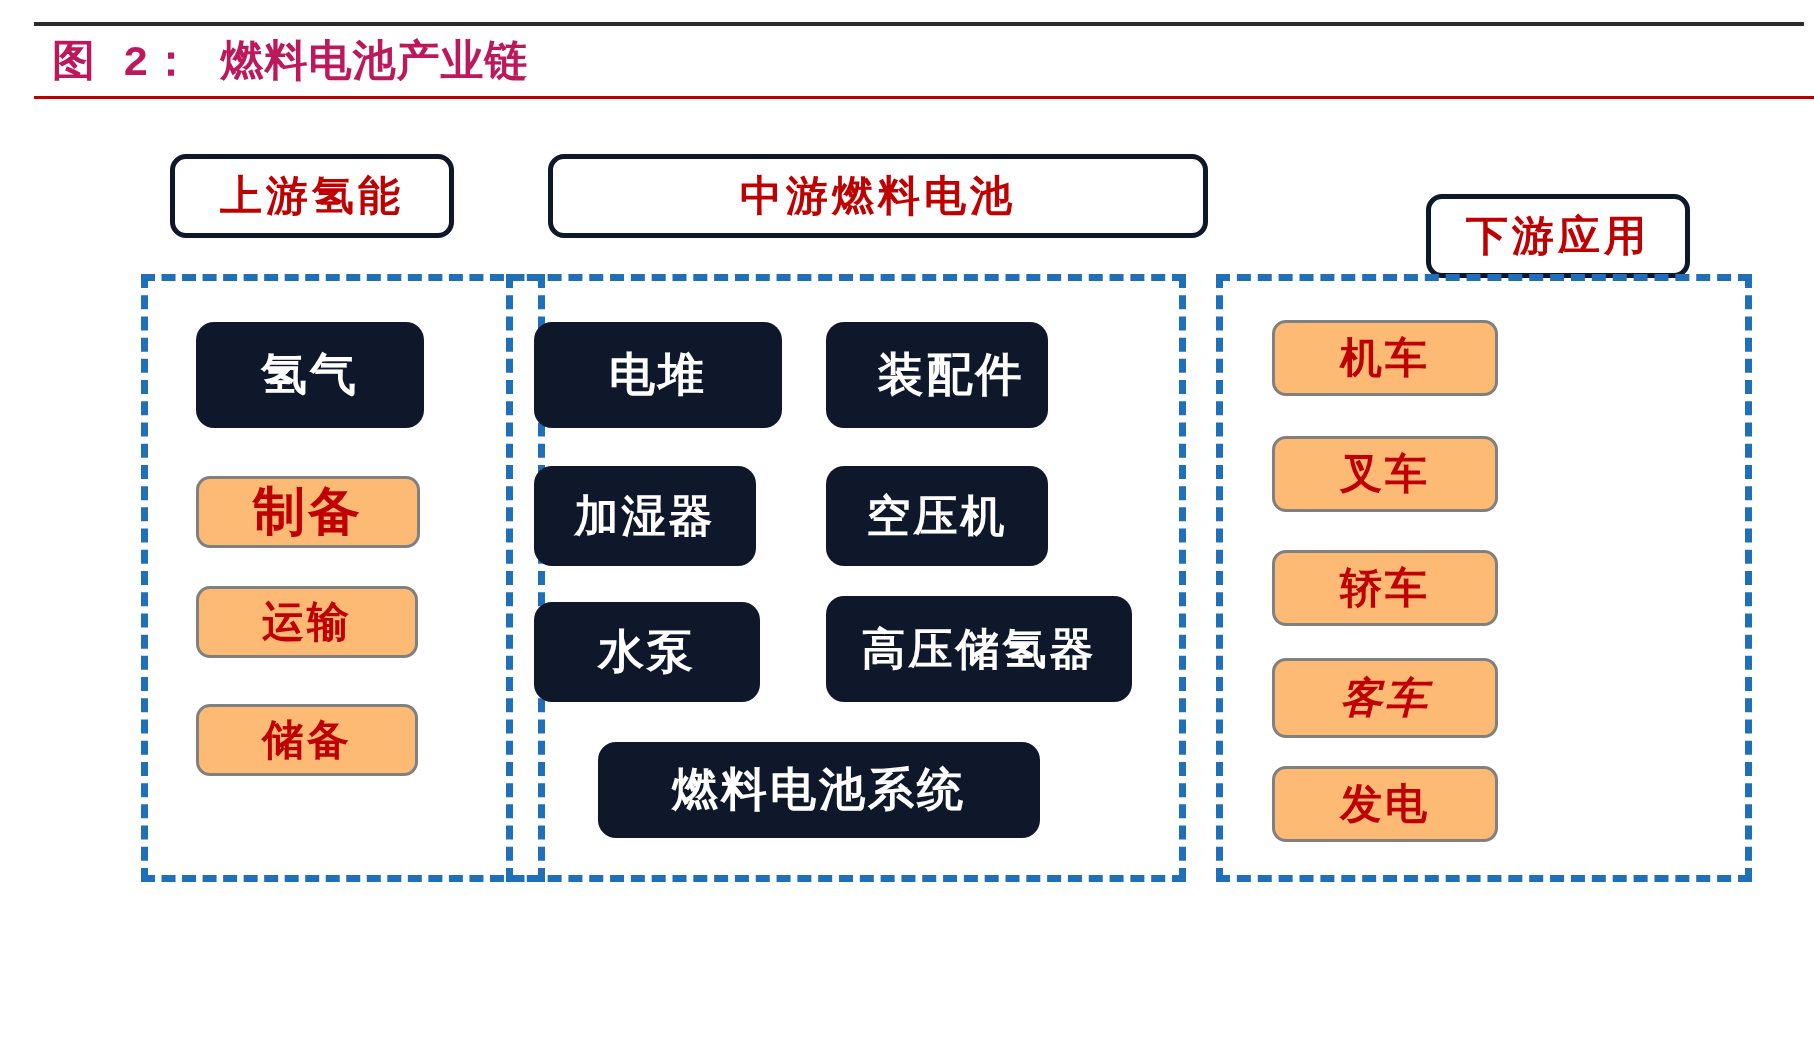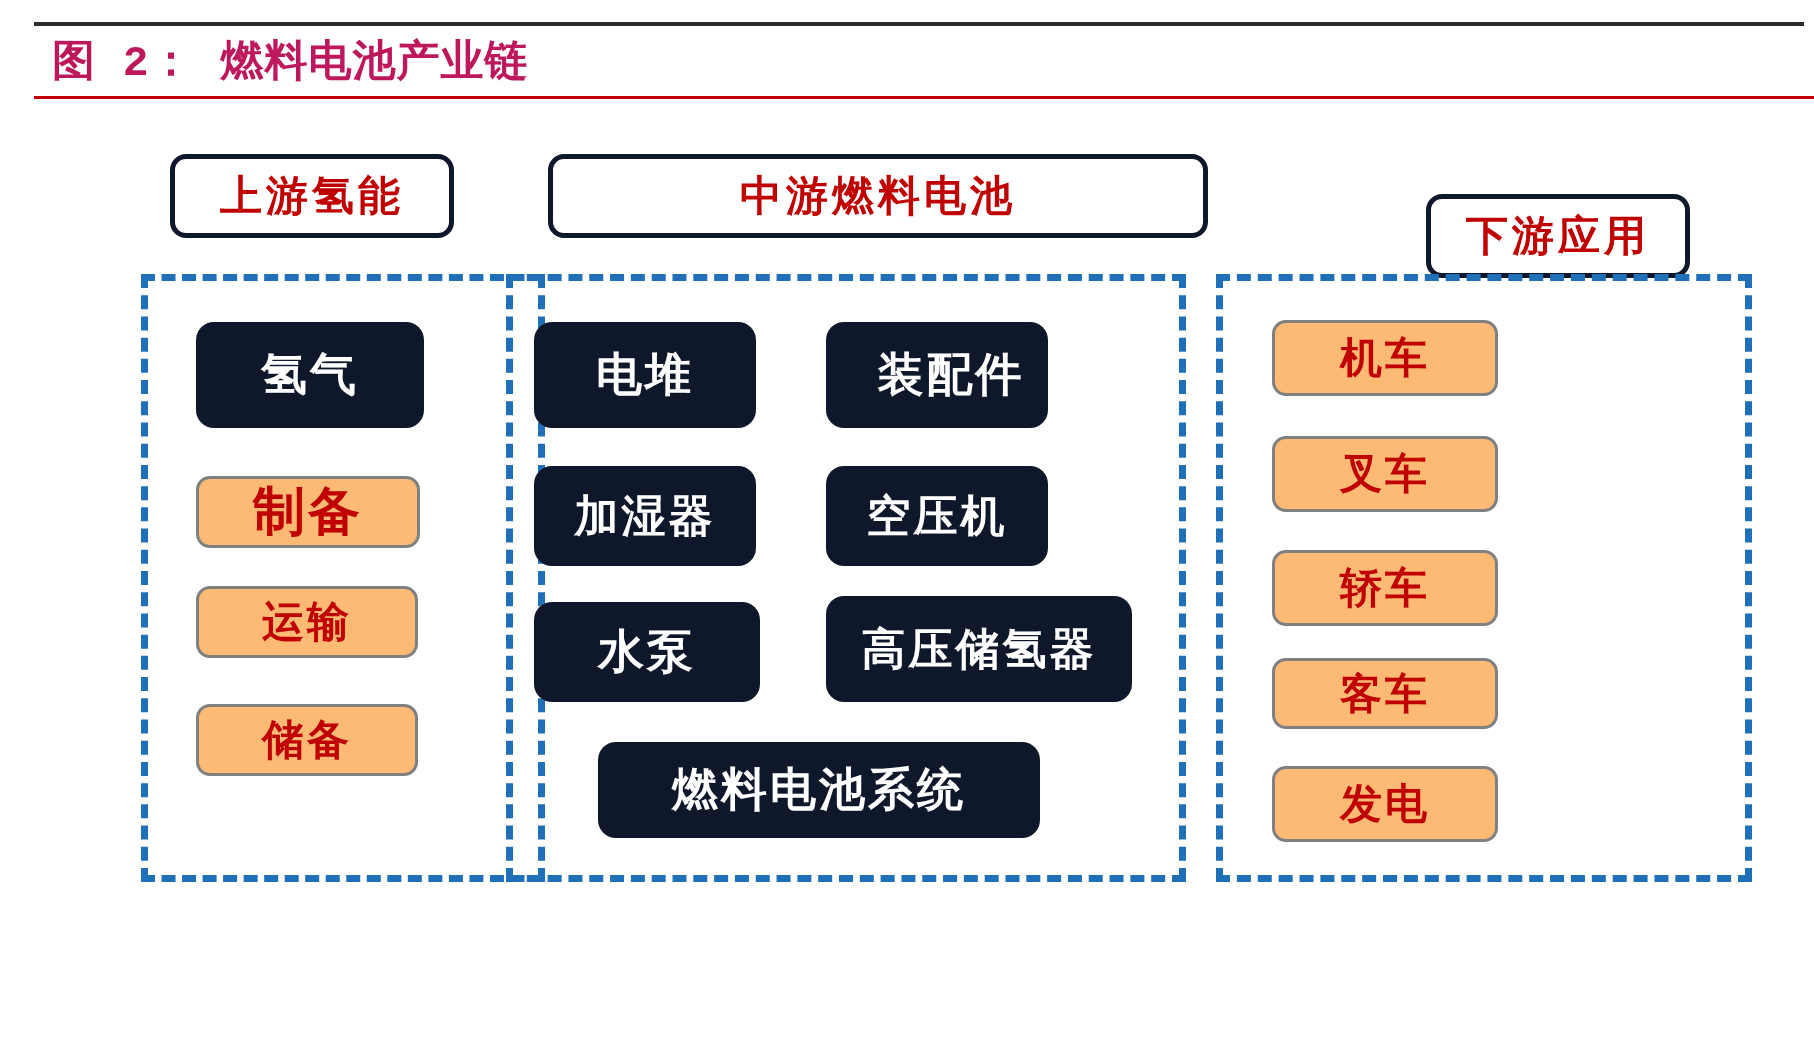--- a/index.html
+++ b/index.html
@@ -105,33 +105,33 @@
     border-radius: 14px;
   }
 
   
   #node-hydrogen   { left: 196px; top: 322px; width: 228px; height: 106px; font-size: 46px; }
   #node-prep       { left: 196px; top: 476px; width: 224px; height: 72px;  font-size: 52px; }
   #node-transport  { left: 196px; top: 586px; width: 222px; height: 72px;  font-size: 42px; }
   #node-storage    { left: 196px; top: 696px; width: 222px; height: 72px;  font-size: 42px; margin-top: 8px; }
 
   
-  #node-stack      { left: 534px;  top: 322px; width: 222px; height: 106px; font-size: 46px; }
+  #node-stack      { left: 534px;  top: 322px; width: 248px; height: 106px; font-size: 46px; }
   #node-assembly   { left: 826px;  top: 322px; width: 222px; height: 106px; font-size: 46px; padding-left: 28px; }
   #node-humidifier { left: 534px;  top: 466px; width: 222px; height: 100px; font-size: 44px; }
   #node-compressor { left: 826px;  top: 466px; width: 222px; height: 100px; font-size: 44px; }
   #node-waterpump  { left: 534px;  top: 602px; width: 226px; height: 100px; font-size: 46px; }
   #node-hpstorage  { left: 826px;  top: 596px; width: 306px; height: 106px; font-size: 44px; }
   #node-fcsystem   { left: 598px;  top: 742px; width: 442px; height: 96px;  font-size: 46px; }
 
   
   #node-locomotive { left: 1272px; top: 320px; width: 226px; height: 76px; font-size: 42px; }
   #node-forklift   { left: 1272px; top: 436px; width: 226px; height: 76px; font-size: 42px; }
   #node-sedan      { left: 1272px; top: 550px; width: 226px; height: 76px; font-size: 42px; }
-  #node-bus        { left: 1272px; top: 658px; width: 226px; height: 71px; font-size: 42px; }
+  #node-bus        { left: 1272px; top: 658px; width: 226px; height: 80px; font-size: 42px; font-style: italic; }
   #node-power      { left: 1272px; top: 766px; width: 226px; height: 76px; font-size: 42px; }
 </style>
 </head>
 <body>
 
 <div id="title-block">
   <div id="title-rule-top"></div>
   <div id="title-text">图 2：  燃料电池产业链</div>
   <div id="title-rule-bottom"></div>
 </div>

